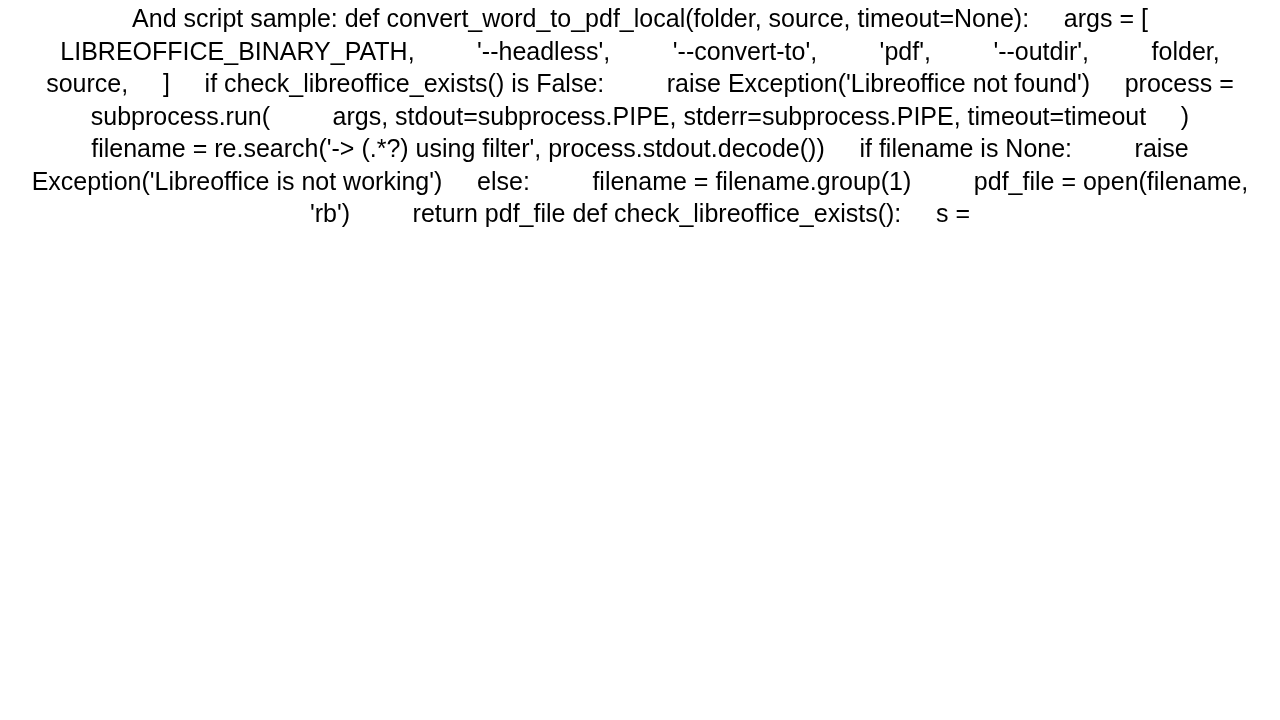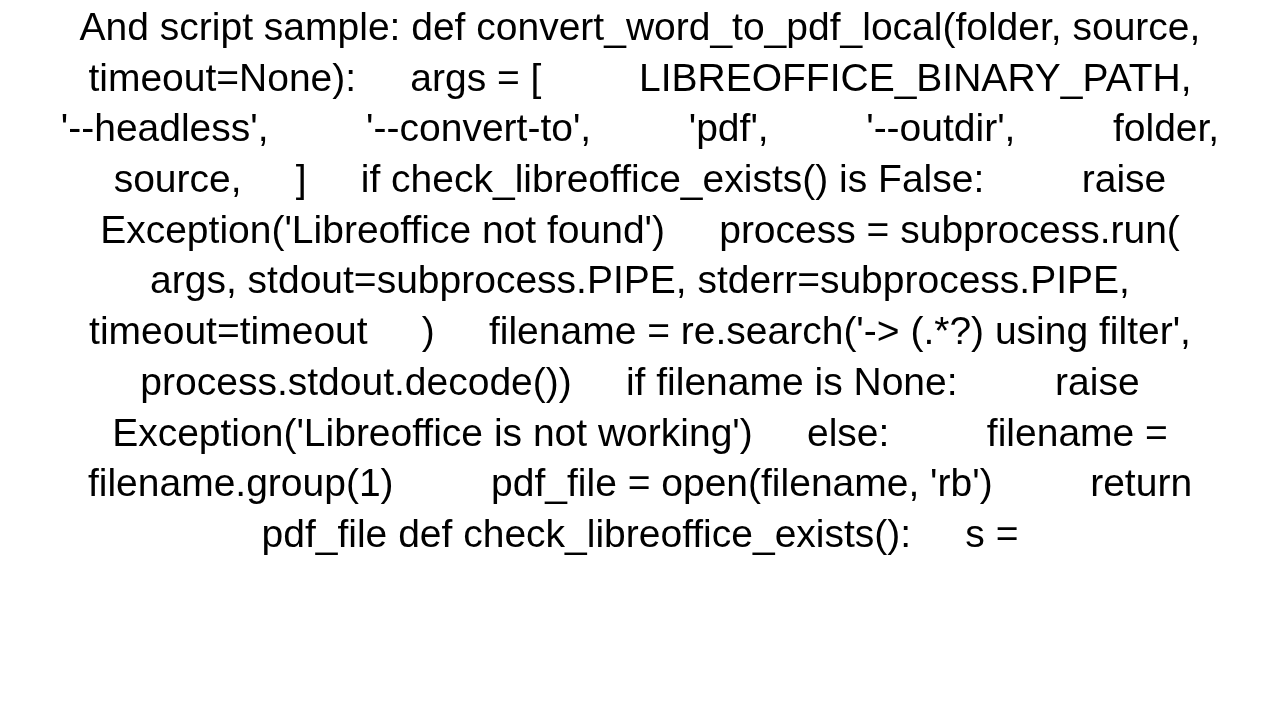--- a/index.html
+++ b/index.html
@@ -12,21 +12,21 @@
   }
   .page {
     width: 1280px;
     height: 720px;
     display: flex;
     align-items: flex-start;
     justify-content: center;
   }
   .text-block {
     font-family: Arial, Helvetica, sans-serif;
-    font-size: 39px;
+    font-size: 25px;
     line-height: 1.30;
     color: #000000;
     text-align: center;
     white-space: pre-wrap;
     max-width: 1220px;
     padding-top: 2px;
   }
 </style>
 </head>
 <body>

